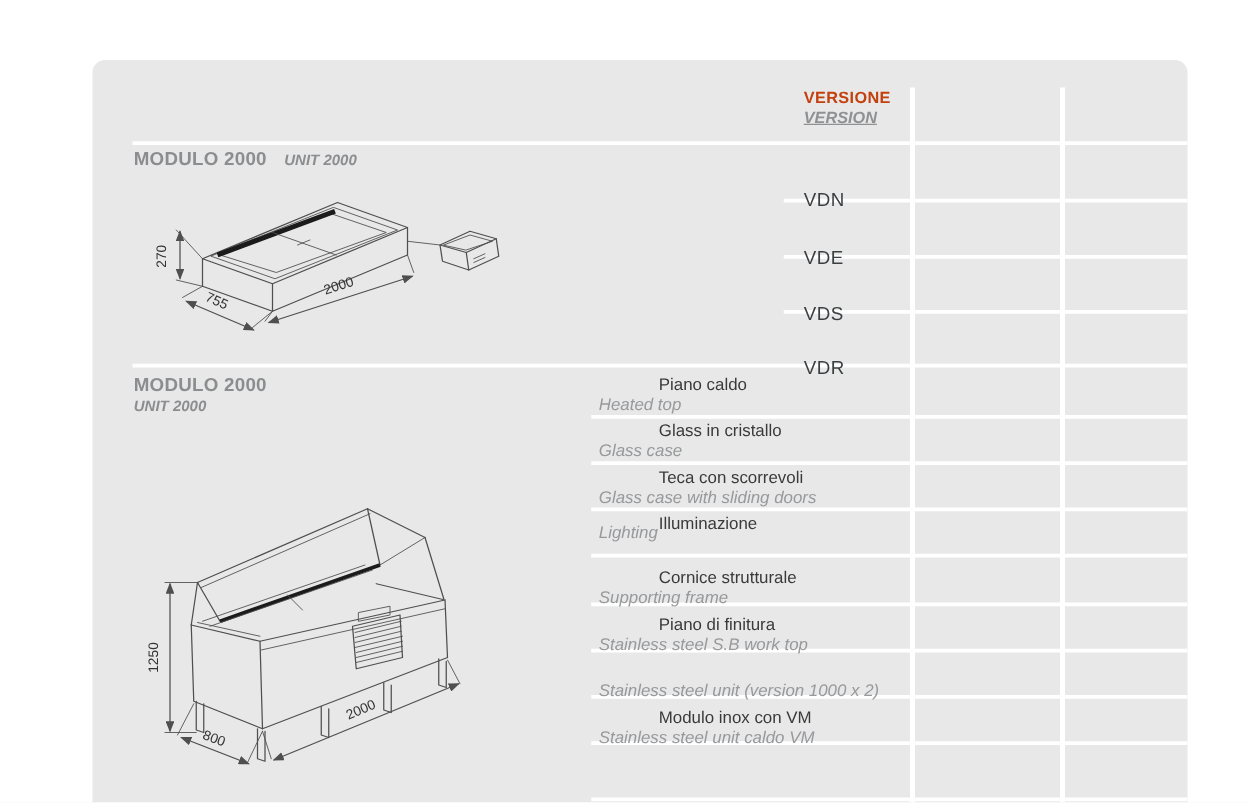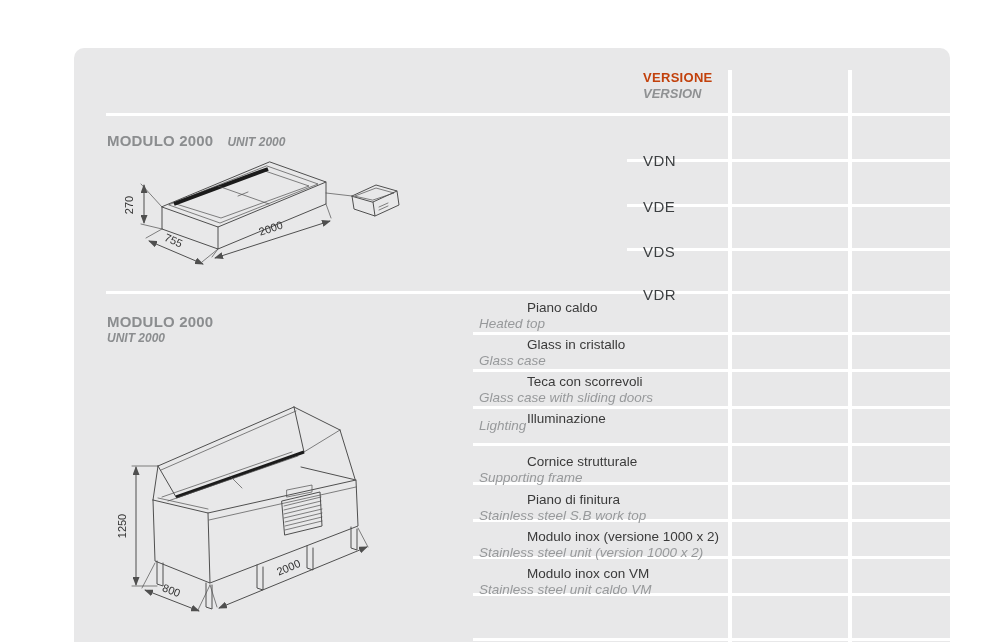--- a/index.html
+++ b/index.html
@@ -10,29 +10,29 @@
 
   
   .vline { position:absolute; top:22px; bottom:0; width:4px; background:#ffffff; }
   .v1 { left:654px; } .v2 { left:774px; }
   .hline { position:absolute; height:3px; background:#ffffff; }
   .sep-full { left:32px;  right:0; }
   .sep-ver  { left:553px; right:0; }
   .sep-feat { left:399px; right:0; }
 
   
-  .title-row { position:absolute; left:33px; color:#8b8d8f; white-space:nowrap;margin-top:13px; }
+  .title-row { position:absolute; left:33px; color:#8b8d8f; white-space:nowrap; }
   .title-main { font-size:15px; font-weight:bold; letter-spacing:.2px; }
   .title-sub  { font-size:12px; font-weight:bold; font-style:italic; }
   .t1 { top:71px; }  .t1 .title-sub { margin-left:14px; }
   .t2 { top:252px; line-height:17px; }
 
   
   .hdr-it { position:absolute; left:569px; top:22px; font-size:13px; font-weight:bold; color:#c2410c; letter-spacing:.3px;text-align:center; }
-  .hdr-en { position:absolute; left:569px; top:38px; font-size:13px; font-weight:bold; font-style:italic; color:#8f9193; }
+  .hdr-en { position:absolute; left:569px; top:38px; font-size:13px; font-weight:bold; font-style:italic; color:#8f9193;text-decoration:underline; }
   .ver { position:absolute; left:569px; font-size:15px; color:#3c3f41; letter-spacing:.4px;margin-top:24px; }
 
   
   .feat-it { position:absolute; left:405px; font-size:13.5px; color:#3a3a3a; white-space:nowrap;margin-left:48px; }
   .feat-en { position:absolute; left:405px; font-size:13.5px; font-style:italic; color:#97999b; white-space:nowrap; }
 
   
   .draw { position:absolute; }
   .d1 { left:46px; top:104px; }
   .d2 { left:44px; top:352px; }
@@ -87,21 +87,20 @@
     <div class="feat-it" style="top:289px">Glass in cristallo</div>
     <div class="feat-en" style="top:305px">Glass case</div>
     <div class="feat-it" style="top:326px">Teca con scorrevoli</div>
     <div class="feat-en" style="top:342px">Glass case with sliding doors</div>
     <div class="feat-it" style="top:363px">Illuminazione</div>
     <div class="feat-en" style="top:370px">Lighting</div>
     <div class="feat-it" style="top:406px">Cornice strutturale</div>
     <div class="feat-en" style="top:422px">Supporting frame</div>
     <div class="feat-it" style="top:444px">Piano di finitura</div>
     <div class="feat-en" style="top:460px">Stainless steel S.B work top</div>
-    <div class="feat-it" style="top:481px">Modulo inox (versione 1000 x 2)</div>
     <div class="feat-en" style="top:497px">Stainless steel unit (version 1000 x 2)</div>
     <div class="feat-it" style="top:518px">Modulo inox con VM</div>
     <div class="feat-en" style="top:534px">Stainless steel unit caldo VM</div>
 
     <div class="draw d1">
       <svg width="290" height="120" viewBox="0 0 290 120">
         <defs>
           <marker id="arr" markerWidth="9" markerHeight="7" refX="8" refY="3.5" orient="auto-start-reverse">
             <path d="M0,0 L9,3.5 L0,7 Z" fill="#4f4f4f"></path>
           </marker>

